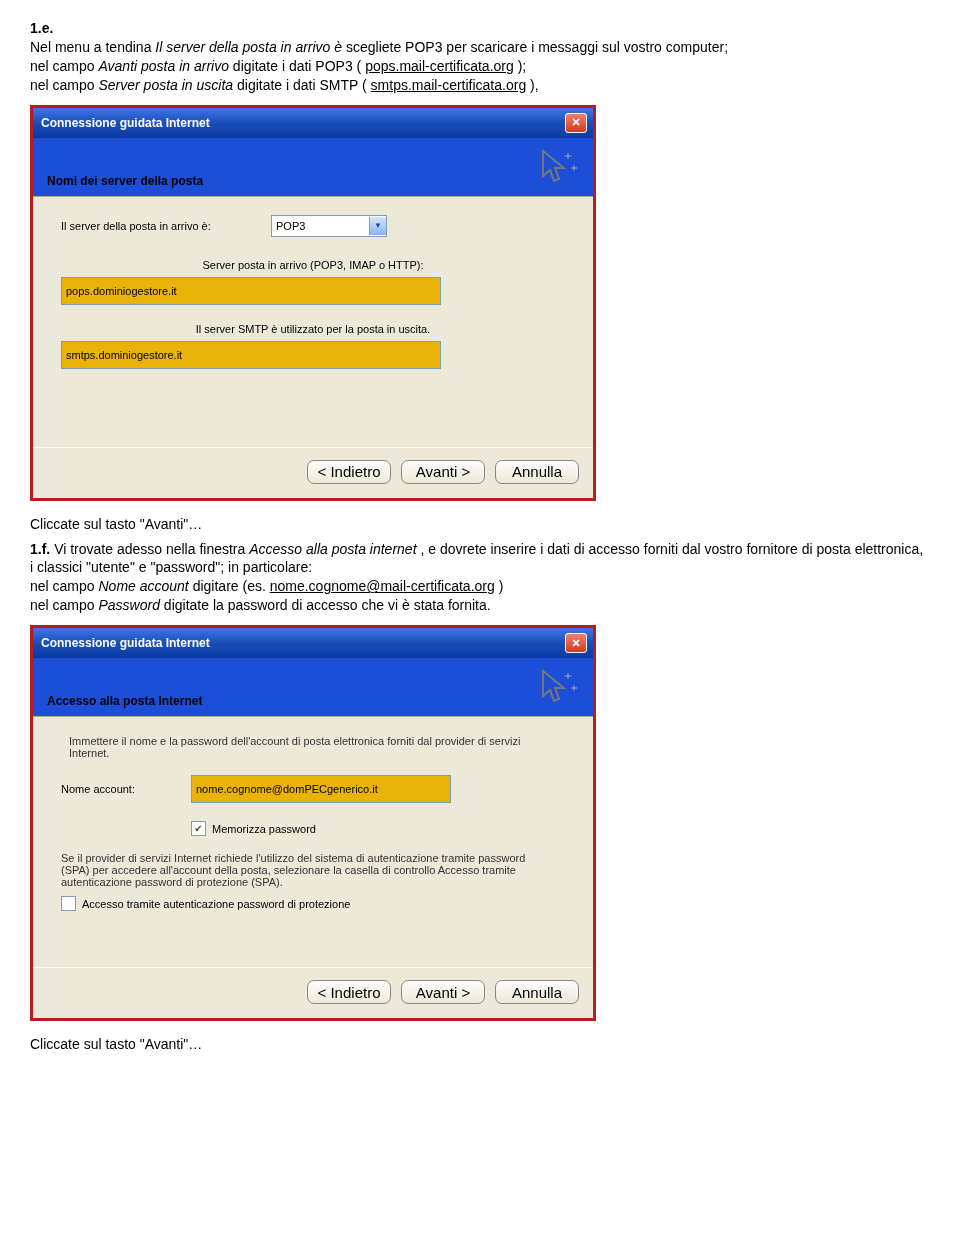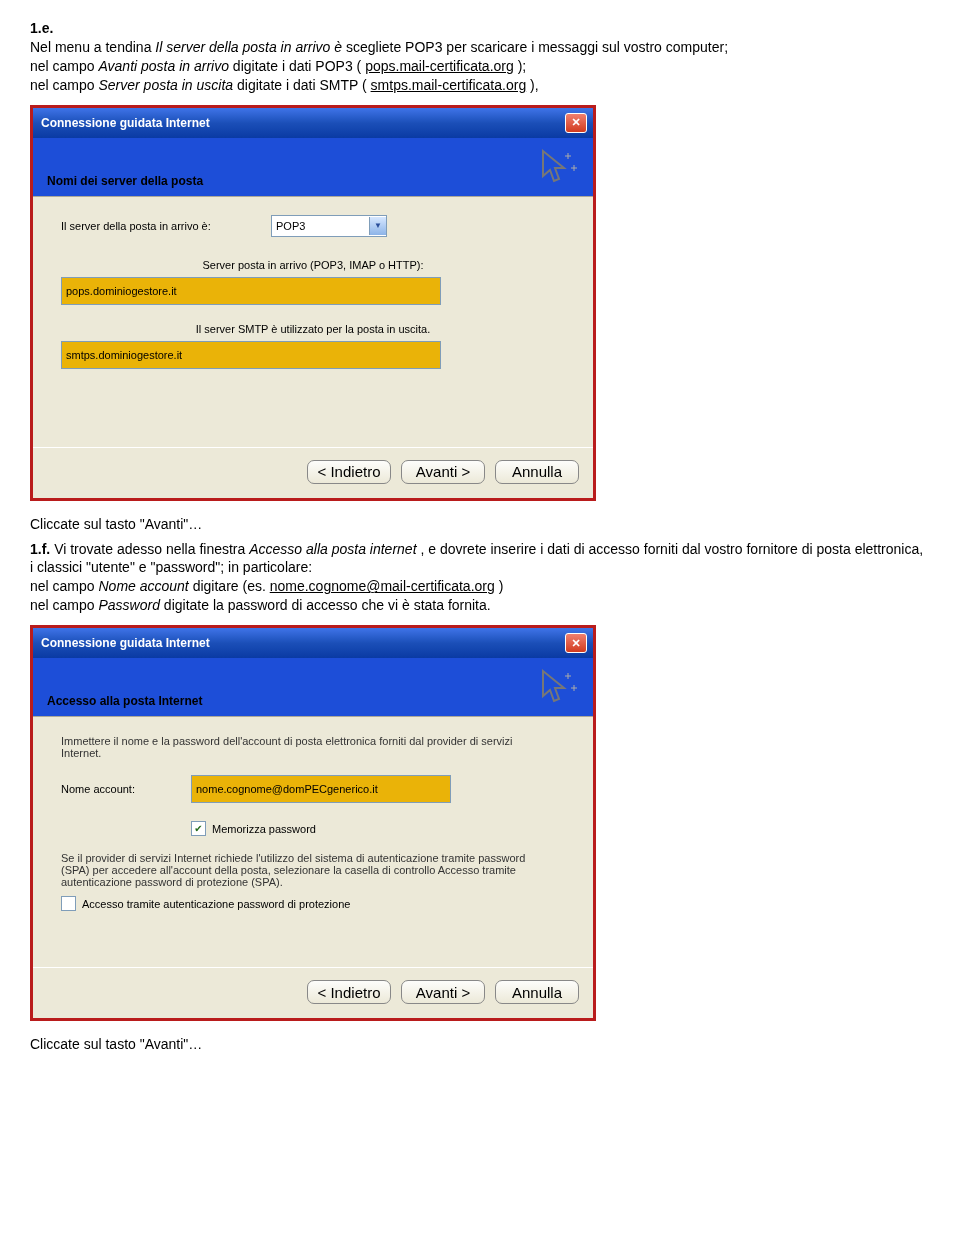--- a/index.html
+++ b/index.html
@@ -201,21 +201,21 @@
   <div class="banner">
     <span class="banner-title">Accesso alla posta Internet</span>
     <div class="cursor-art">
       <svg viewBox="0 0 42 40">
           <path d="M6 3 L6 28 L13 22 L17 33 L22 31 L18 20 L27 20 Z" fill="none" stroke="#777" stroke-width="2"></path>
           <path d="M28 8 L34 8 M31 5 L31 11 M34 20 L40 20 M37 17 L37 23" stroke="#aaa" stroke-width="1"></path>
         </svg>
     </div>
   </div>
   <div class="body-area">
-    <div class="gray-text" style="margin-bottom:16px; max-width:470px;">Immettere il nome e la password dell'account di posta elettronica forniti dal provider di servizi Internet.</div>
+    <div class="gray-text" style="margin-bottom:16px; max-width:470px;margin-left:8px;">Immettere il nome e la password dell'account di posta elettronica forniti dal provider di servizi Internet.</div>
     <div class="row" style="margin-bottom:18px;">
       <span style="width:130px;">Nome account:</span>
       <div class="xp-input small">
         <span>nome.cognome@domPECgenerico.it</span>
       </div>
     </div>
     <div class="checkbox-row" style="margin-left:130px; margin-bottom:16px;">
       <span class="xp-check">✔</span>
       <span>Memorizza password</span>
     </div>

